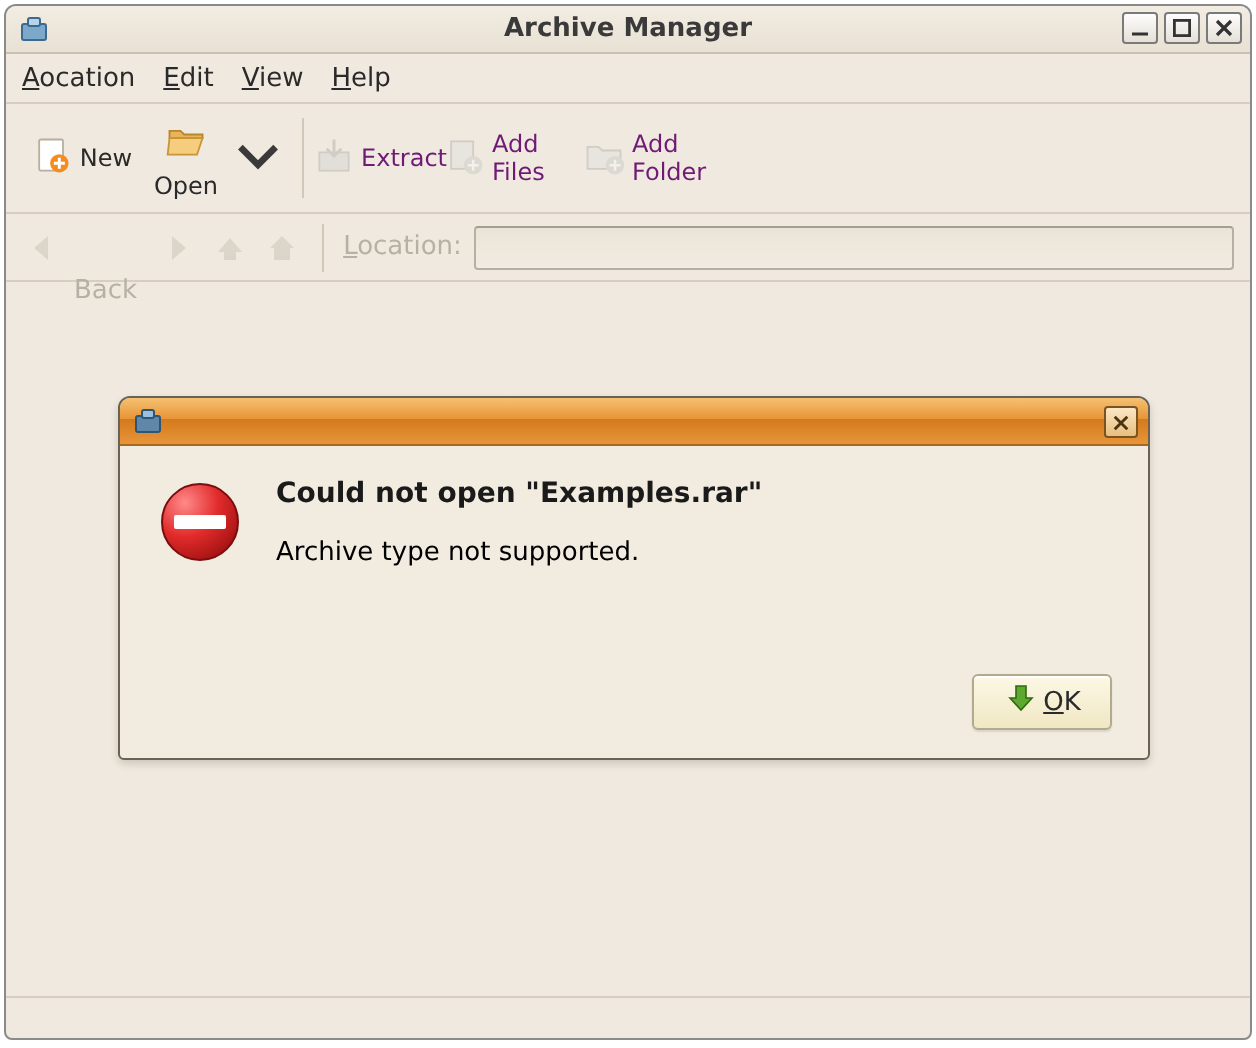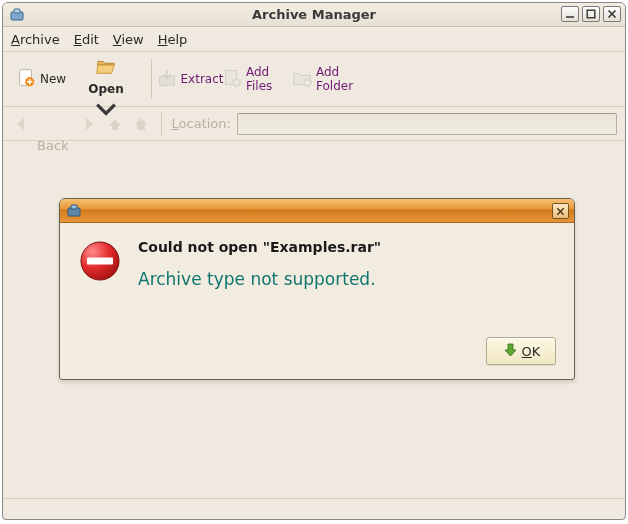--- a/index.html
+++ b/index.html
@@ -91,21 +91,21 @@
     width: 54px;
     height: 48px;
     display: flex;
     flex-direction: row;
     align-items: center;
     justify-content: center;
     gap: 2px;
     cursor: default;
     border-radius: 3px;
   }
-  .tool-btn.open-group { width: 70px; flex-direction: column; gap: 2px; justify-content: flex-start; font-weight: bold;}
+  .tool-btn.open-group { width: 70px; flex-direction: row; gap: 2px; justify-content: flex-start;}
   .tool-btn.open-group .inner { display:flex; flex-direction:column; align-items:center; gap:2px; width:50px;}
   .tool-btn .label { font-size: 12px; }
   .tool-btn.disabled { color: #701a75; }
   .tool-btn.disabled svg { opacity: 0.35; }
   .tool-btn svg { width: 24px; height: 22px; }
   .tool-sep {
     width: 1px; height: 40px;
     background: #d0c9ba;
     margin: 0 6px;
   }
@@ -193,22 +193,22 @@
     gap: 16px;
   }
   .err-icon { width: 44px; height: 44px; flex-shrink:0; }
   .dialog-text .hdr {
     font-weight: bold;
     font-size: 14px;
     color: #1a1a1a;
     margin-bottom: 14px;
   }
   .dialog-text .msg {
-    font-size: 17px;
-    color: #0f766e;
+    font-size: 13px;
+    color: #000000;
   }
   .dialog-actions {
     position: absolute;
     right: 18px;
     bottom: 14px;
   }
   .ok-btn {
     min-width: 70px;
     height: 28px;
     border: 1px solid #b2aa8e;
@@ -254,21 +254,21 @@
       <div class="win-btn">
         <svg viewBox="0 0 10 10">
             <line x1="1.5" y1="1.5" x2="8.5" y2="8.5" stroke="#333" stroke-width="1.6"></line>
             <line x1="8.5" y1="1.5" x2="1.5" y2="8.5" stroke="#333" stroke-width="1.6"></line>
           </svg>
       </div>
     </div>
   </div>
 
   <div class="menubar">
-    <span class="menu-item"><span class="ul">A</span><span>rchive</span></span>
+    <span class="menu-item"><span class="ul">A</span><span>ocation</span></span>
     <span class="menu-item"><span class="ul">E</span><span>dit</span></span>
     <span class="menu-item"><span class="ul">V</span><span>iew</span></span>
     <span class="menu-item"><span class="ul">H</span><span>elp</span></span>
   </div>
 
   <div class="toolbar">
     <div class="tool-btn">
       <span>
         <svg viewBox="0 0 24 24">
             <rect x="5" y="3" width="13" height="17" rx="1" fill="#fff" stroke="#b8b09d"></rect>

